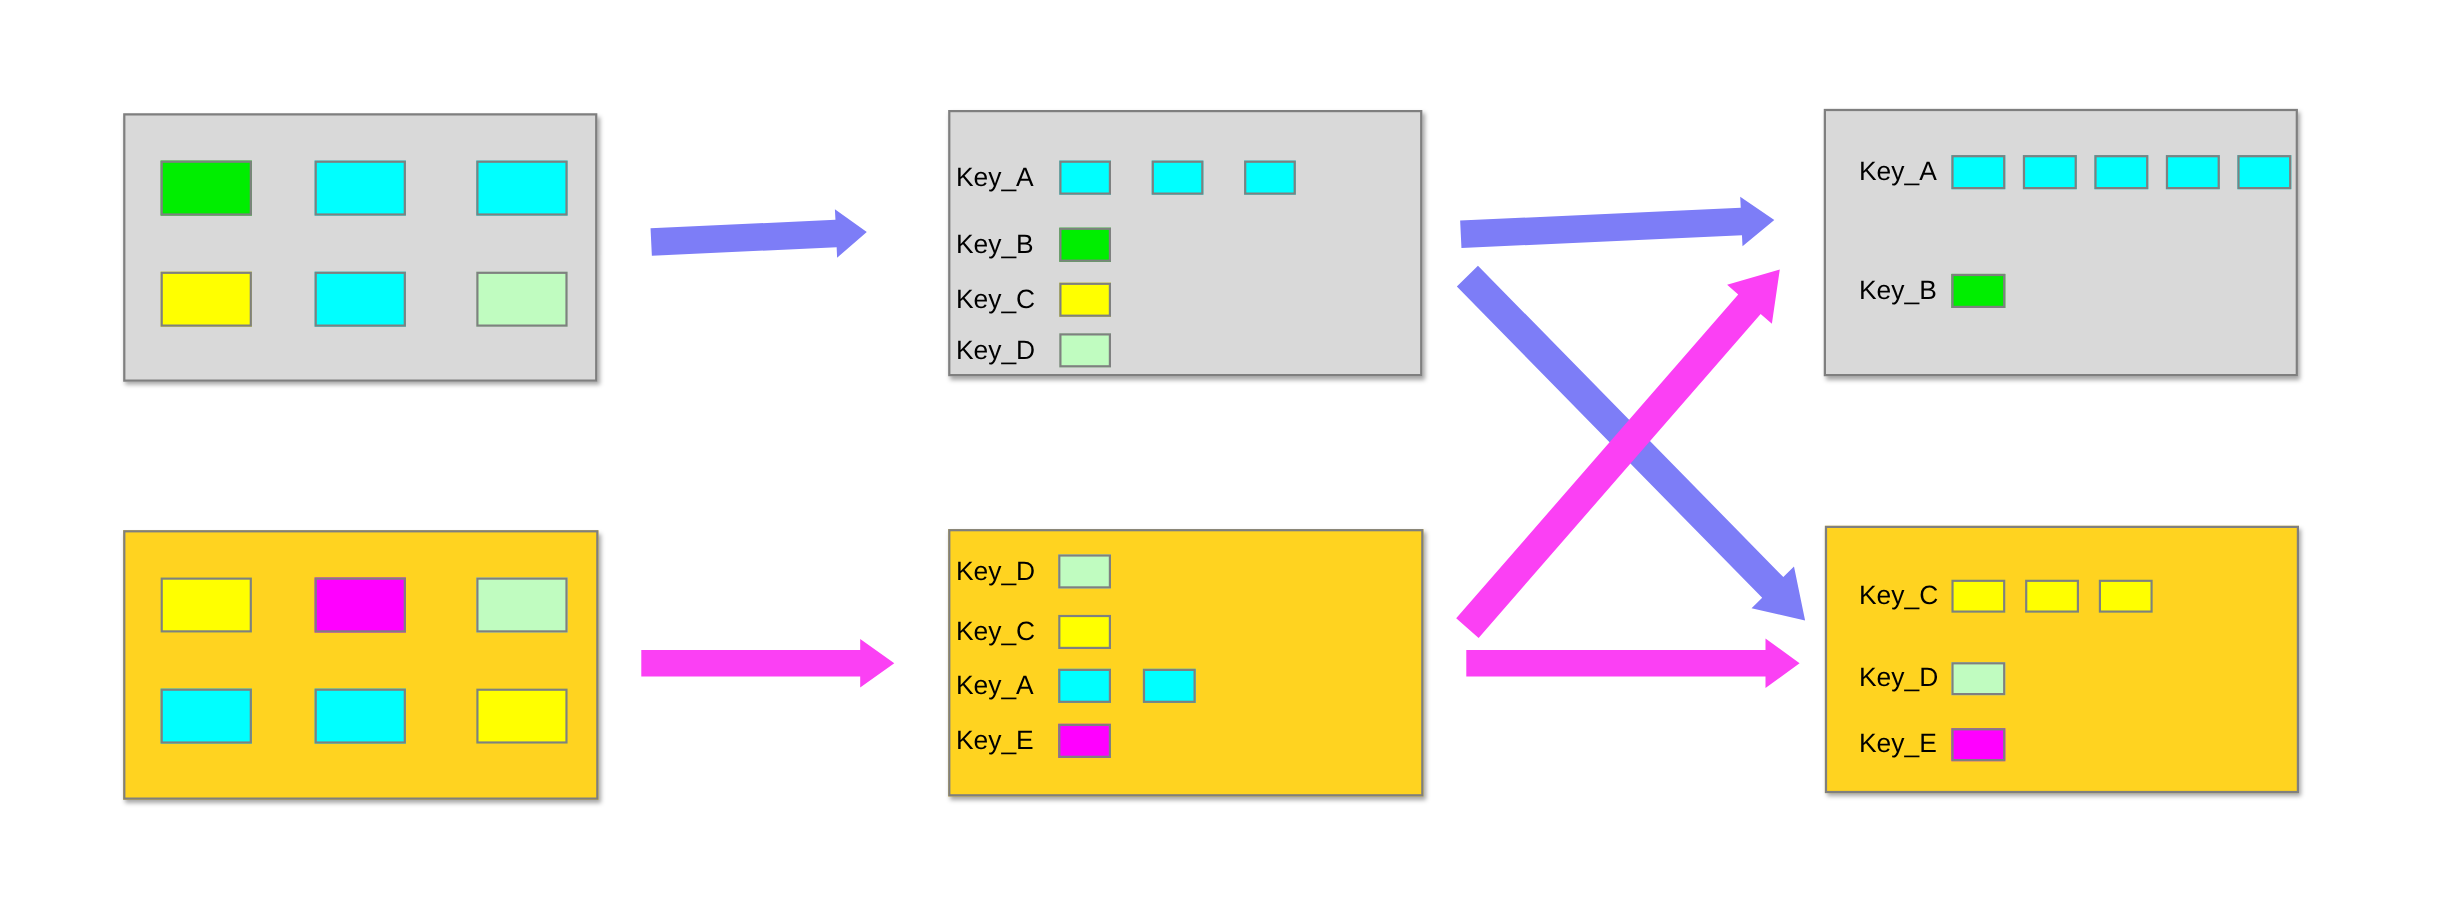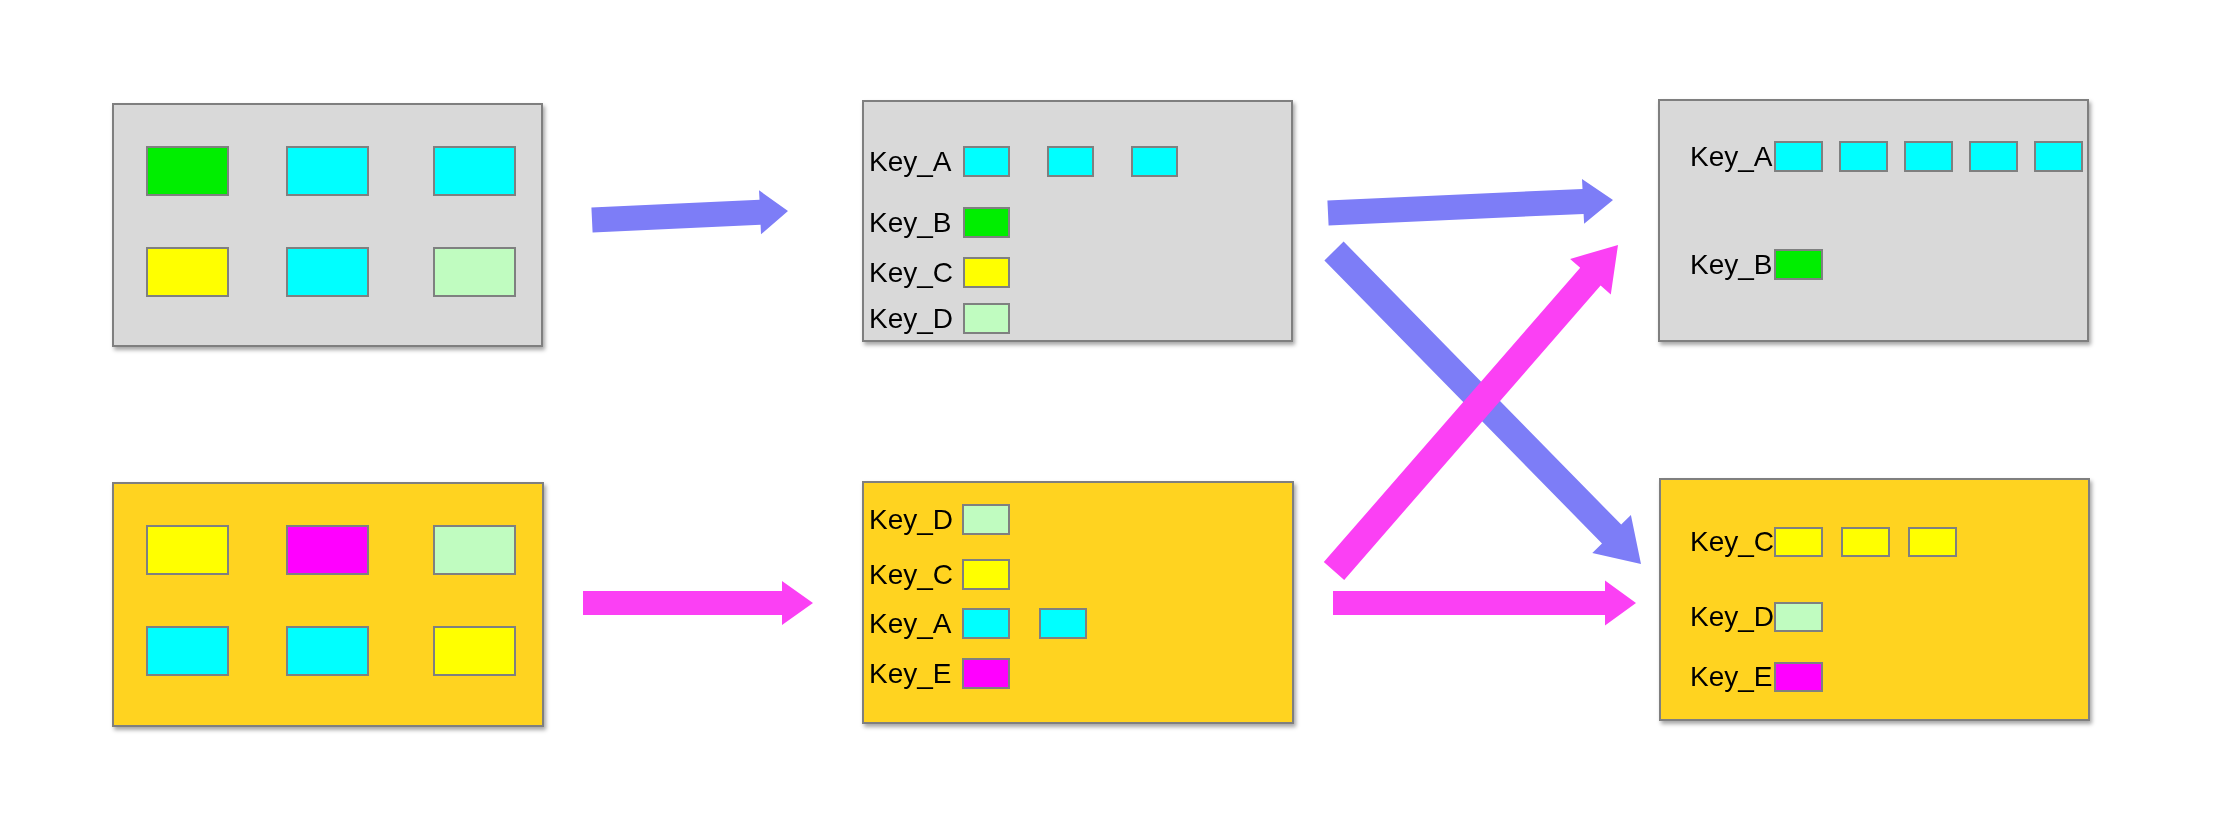--- a/index.html
+++ b/index.html
@@ -21,21 +21,21 @@
     border: 2px solid #7f7f7f;
     box-shadow: 2px 3px 4px rgba(0,0,0,0.35);
   }
   .cell, .chip {
     position: absolute;
     box-sizing: border-box;
     border: 2px solid #7f8080;
   }
   .key-label {
     position: absolute;
-    font-size: 28px;
+    font-size: 24px;
     line-height: 28px;
     color: #000000;
     transform: translateY(-50%);
     white-space: nowrap;
   }
   #arrows {
     position: absolute;
     left: 0;
     top: 0;
     width: 2240px;

